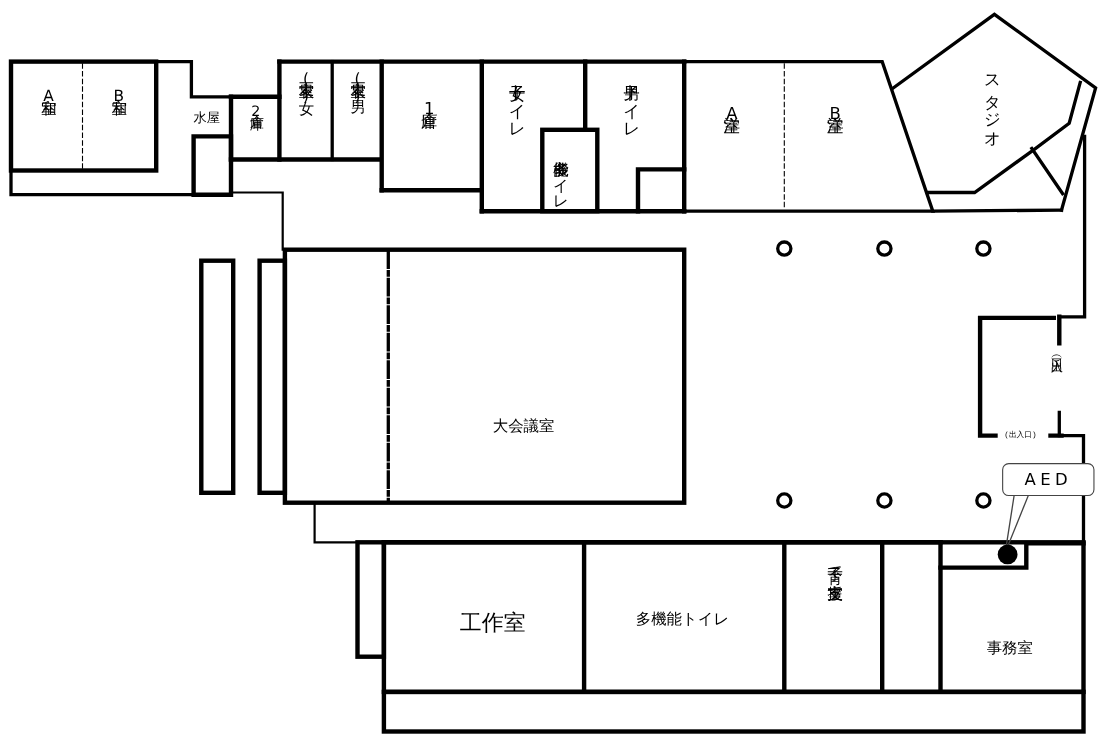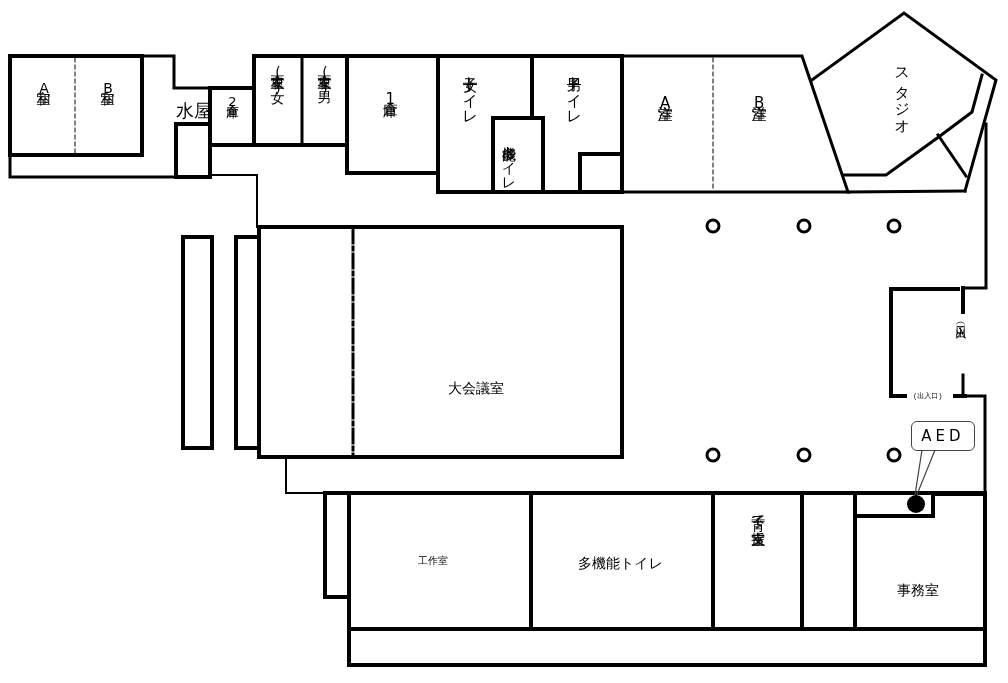--- a/index.html
+++ b/index.html
@@ -3,21 +3,21 @@
 <meta charset="utf-8">
 <style>
   html, body { margin: 0; padding: 0; background: #ffffff; }
   body { width: 1008px; height: 683px; position: relative; overflow: hidden;
          font-family: "DejaVu Sans", "Liberation Sans", sans-serif; color: #000; }
   svg.plan { position: absolute; left: 0; top: 0; }
   .lbl { position: absolute; font-size: 14px; line-height: 1.15; text-align: center; white-space: nowrap; }
   .v { writing-mode: vertical-rl; text-orientation: upright; letter-spacing: 0px; }
   .h { }
   .small { font-size: 7px; font-family: Liberation Mono, monospace; }
-  .aed-bubble { position: absolute; left: 911px; top: 421px; width: 64px; height: 30px;
+  .aed-bubble { position: absolute; left: 911px; top: 421px; width: 84px; height: 30px;
                 border: 1.5px solid #444; border-radius: 6px; background: #fff;
                 box-sizing: border-box; text-align: center; font-size: 15px; letter-spacing: 4px;
                 line-height: 28px; color: #000; }
 </style>
 </head>
 <body>
 
 <svg class="plan" width="1008" height="683" viewBox="0 0 1008 683" xmlns="http://www.w3.org/2000/svg">
   <g fill="none" stroke="#000" stroke-linecap="square">
 
@@ -92,31 +92,31 @@
     <polyline points="922,450 915,495" stroke-width="1.2" stroke="#444"></polyline>
     <polyline points="935,450 916,497" stroke-width="1.2" stroke="#444"></polyline>
   </g>
   <circle cx="916" cy="504" r="9" fill="#000"></circle>
 </svg>
 
 <div class="aed-bubble">AED</div>
 
 <div class="lbl v" style="left:36px;top:80px;">和室A</div>
 <div class="lbl v" style="left:100px;top:80px;">和室B</div>
-<div class="lbl h" style="left:176px;top:101px;font-size:18px;text-align:right;">水屋</div>
+<div class="lbl h" style="left:176px;top:101px;font-size:12px;text-align:right;">水屋</div>
 <div class="lbl v" style="left:224px;top:94px;font-size:13px;">倉庫2</div>
 <div class="lbl v" style="left:270px;top:64px;font-size:14px;">更衣室(女)</div>
 <div class="lbl v" style="left:317px;top:64px;font-size:14px;">更衣室(男)</div>
 <div class="lbl v" style="left:381px;top:90px;font-size:15px;">倉庫1</div>
 <div class="lbl v" style="left:461px;top:66px;font-size:15px;">女子トイレ</div>
 <div class="lbl v" style="left:500px;top:132px;font-size:14px;line-height:1.25;height:55px;">多機能トイレ</div>
 <div class="lbl v" style="left:565px;top:66px;font-size:15px;">男子トイレ</div>
 <div class="lbl v" style="left:656px;top:94px;font-size:15px;">洋室A</div>
 <div class="lbl v" style="left:750px;top:94px;font-size:15px;">洋室B</div>
 <div class="lbl v" style="left:893px;top:58px;font-size:15px;">スタジオ</div>
 <div class="lbl h" style="left:448px;top:344px;font-size:14px;margin-top:36px;">大会議室</div>
-<div class="lbl h" style="left:418px;top:555px;font-size:10px;">工作室</div>
+<div class="lbl h" style="left:418px;top:555px;font-size:20px;">工作室</div>
 <div class="lbl h" style="left:578px;top:555px;font-size:14px;">多機能トイレ</div>
 <div class="lbl v" style="left:750px;top:505px;font-size:14px;line-height:1.2;">子育て支援室</div>
 <div class="lbl h" style="left:897px;top:582px;font-size:14px;">事務室</div>
 
 <div class="lbl v" style="left:955px;top:318px;font-size:11px;line-height:1;">（出入口）</div>
 <div class="lbl h small" style="left:913px;top:392px;">(出入口)</div>
 
 </body></html>

